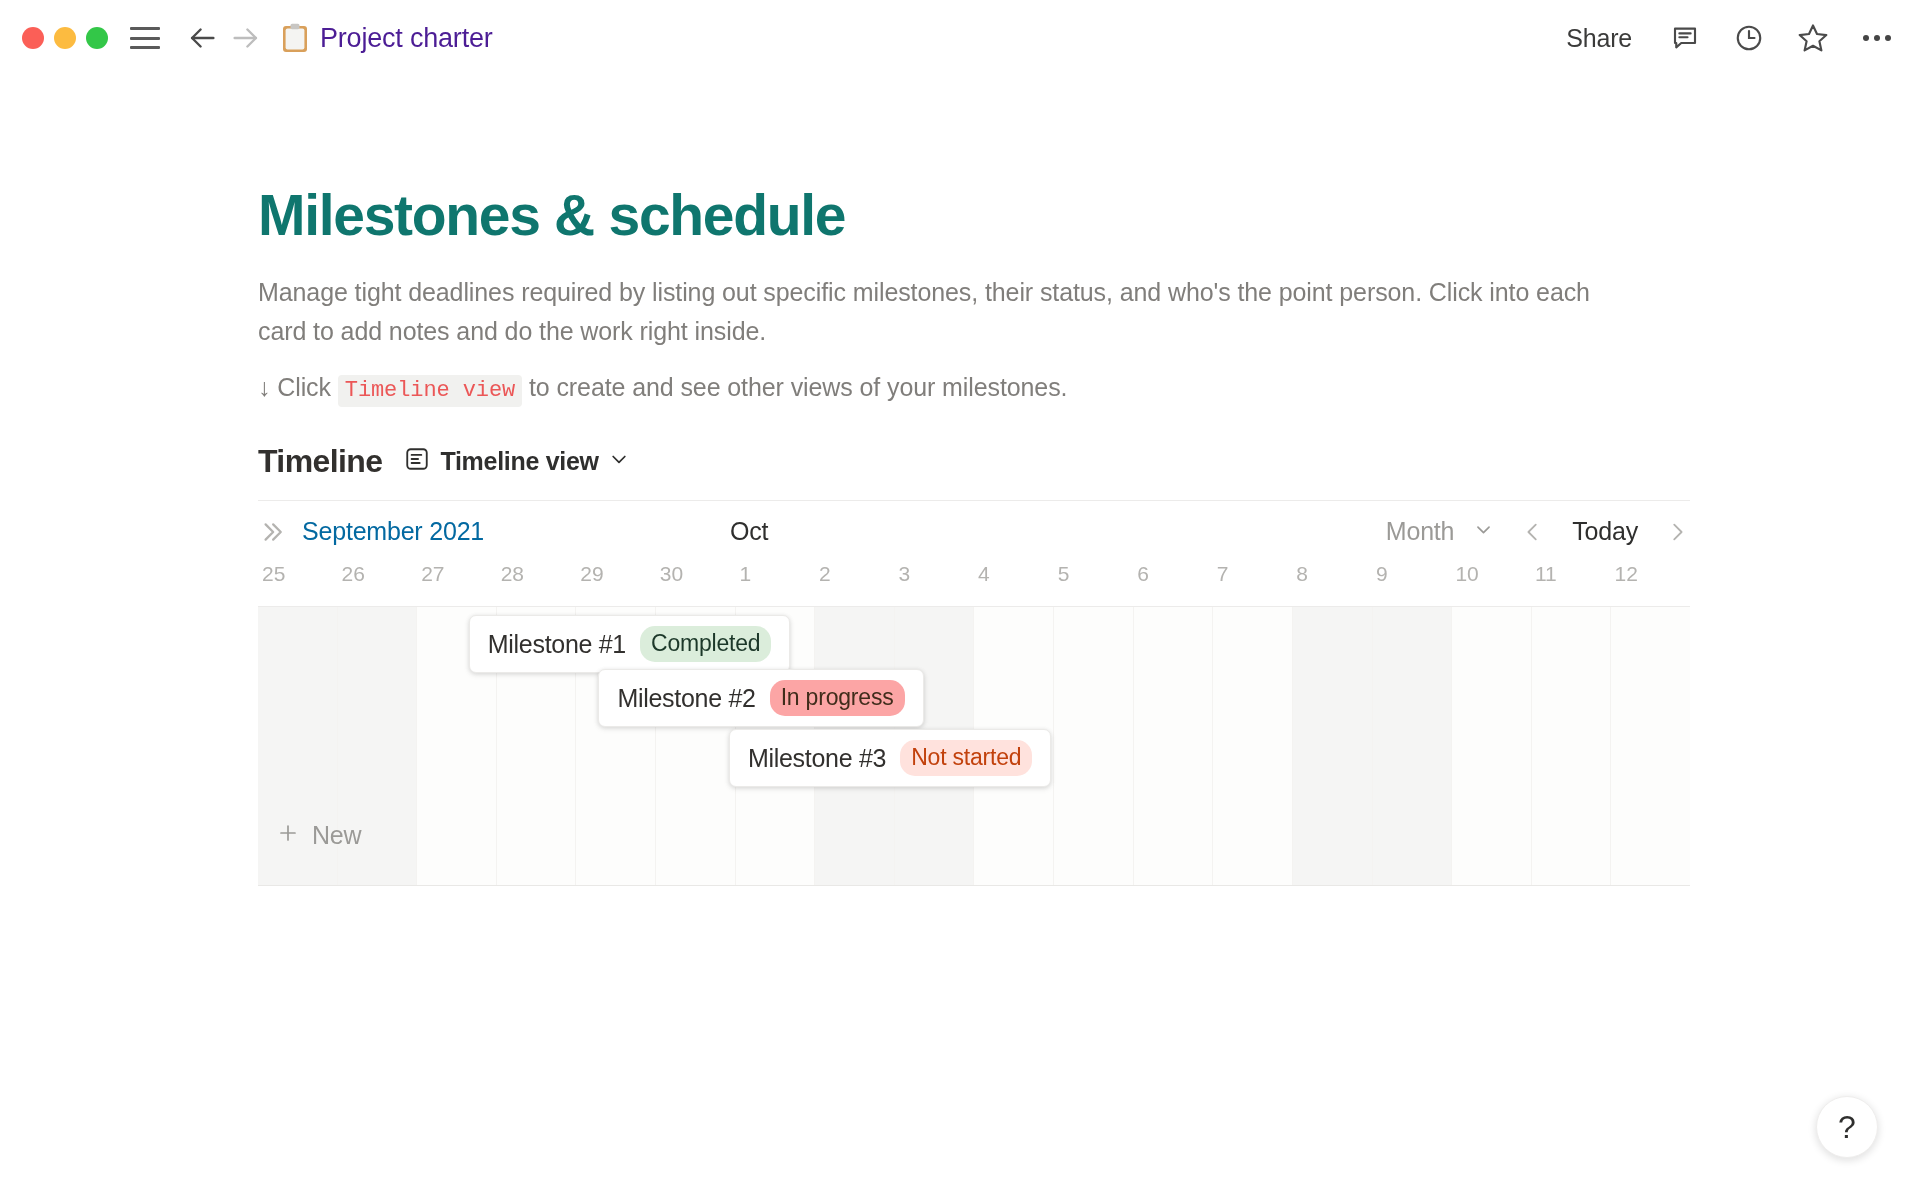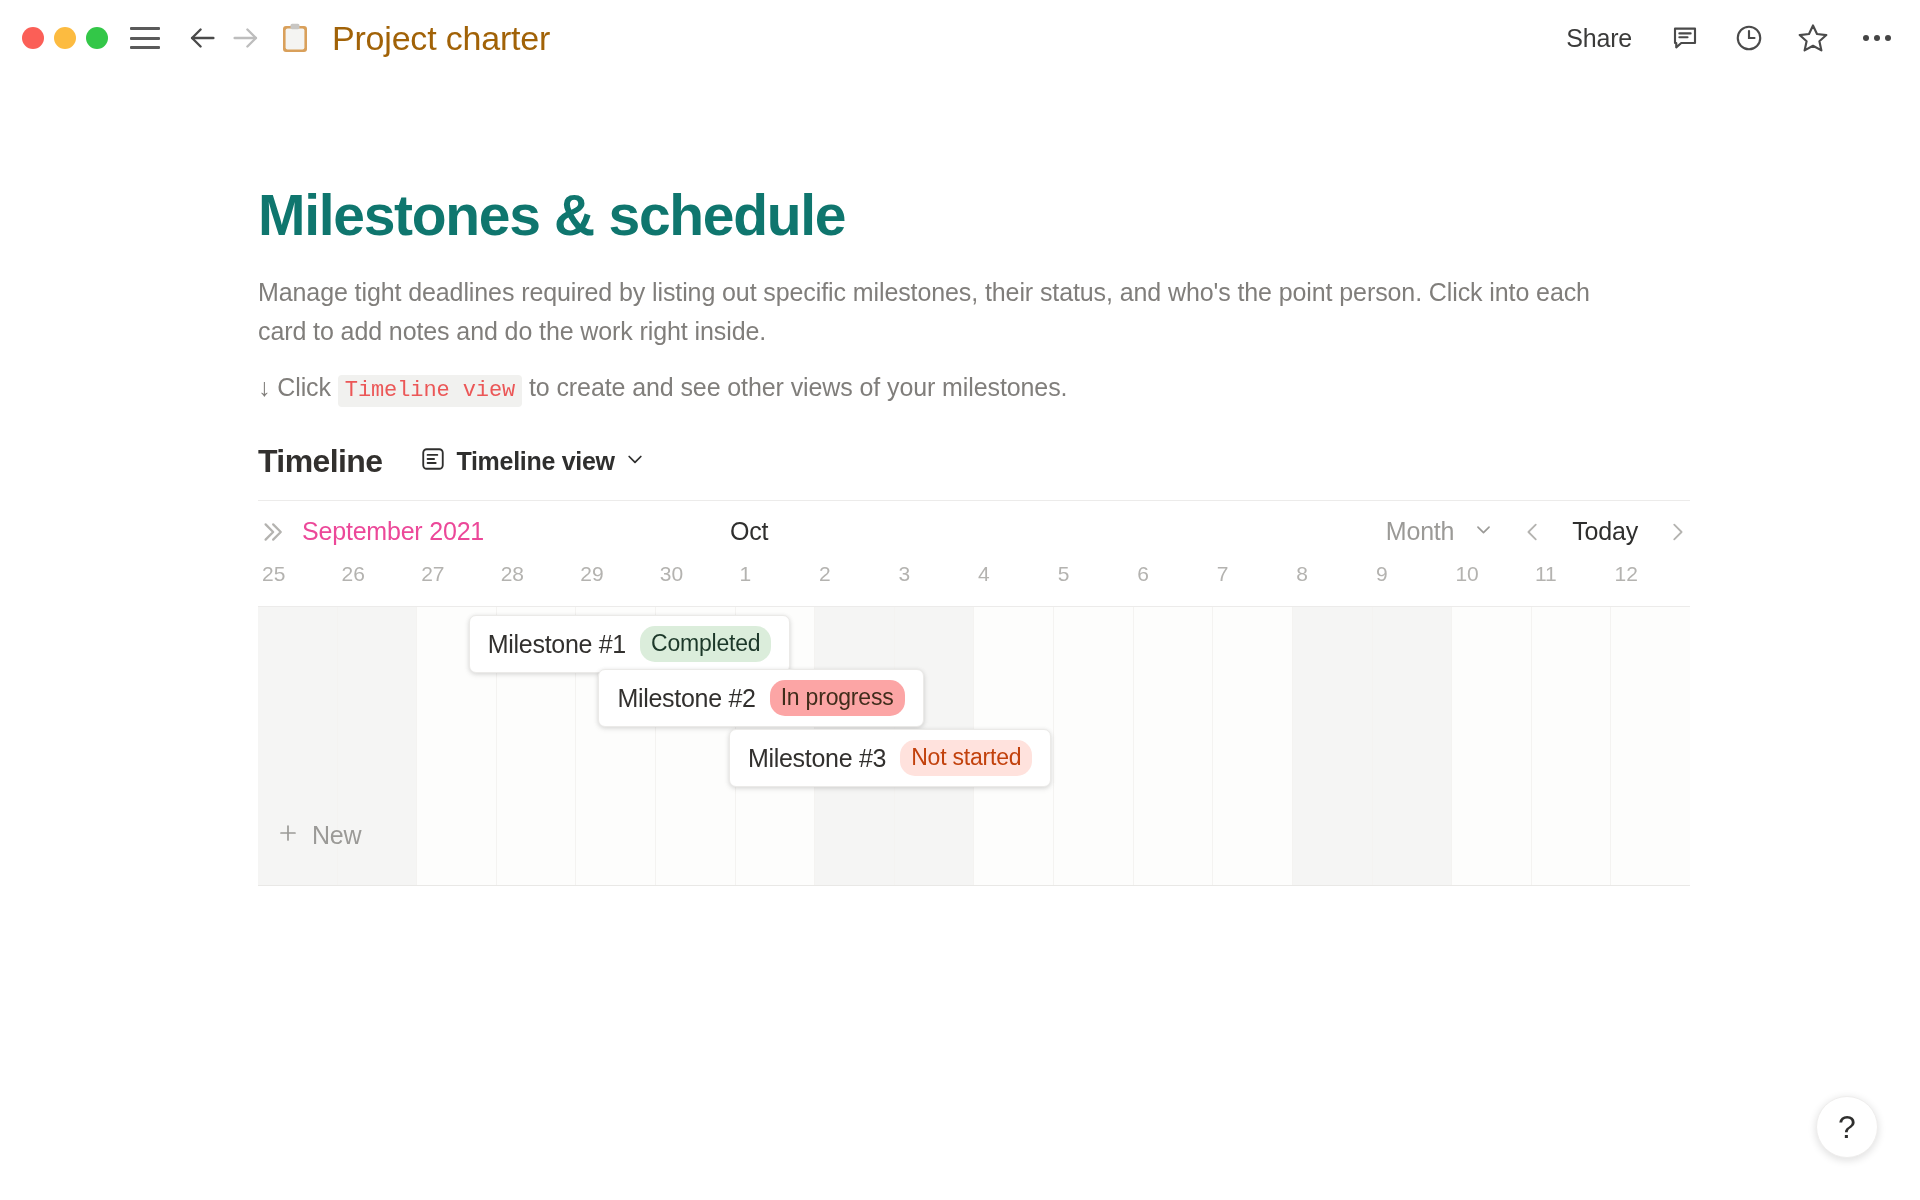--- a/index.html
+++ b/index.html
@@ -38,23 +38,22 @@
     margin-right: 4px;
   }
   .navarrow svg { display: block; }
 
   .doc-chip {
     display: flex; align-items: center; gap: 12px;
     margin-left: 12px;
   }
   .clipboard { width: 26px; height: 30px; position: relative; }
   .doc-title {
-    font-size: 34px; color: #a16207; font-weight: 400; letter-spacing: -0.2px;
+    font-size: 27px; color: #4c1d95; font-weight: 400; letter-spacing: -0.2px;
     white-space: nowrap;
-    margin-left: 12px;
   }
 
   .tb-right {
     position: absolute; right: 26px; top: 0; height: 76px;
     display: flex; align-items: center; gap: 30px;
   }
   .share-btn {
     font-size: 25px; color: #3b3b3a; letter-spacing: -0.2px;
     padding: 4px 6px;
   }
@@ -78,38 +77,38 @@
   .code-inline {
     font-family: "Liberation Mono", monospace;
     font-size: 22px;
     color: #eb5757;
     background: #f1f1ef;
     border-radius: 4px;
     padding: 3px 7px 4px 7px;
   }
 
   .section-head {
-    display: flex; align-items: center; gap: 32px;
+    display: flex; align-items: center; gap: 16px;
     margin-top: 34px; margin-bottom: 20px;
   }
   .section-title { font-size: 32px; font-weight: 700; color: #32302e; letter-spacing: -0.6px; }
   .view-tab { display: flex; align-items: center; gap: 10px; padding: 4px 6px; }
   .view-tab-label { font-size: 25px; font-weight: 600; color: #2f2f2e; letter-spacing: -0.3px; }
 
   
   .timeline { width: 1432px; }
   .tl-bar {
     border-top: 1px solid #ecebea;
     height: 62px;
     display: flex; align-items: center;
     position: relative;
   }
   .tl-left { display: flex; align-items: center; gap: 18px; }
   .chev-dbl { display: flex; }
-  .month-main { font-size: 25px; color: #ec4899; letter-spacing: -0.2px; }
+  .month-main { font-size: 25px; color: #0369a1; letter-spacing: -0.2px; }
   .month-next {
     position: absolute; left: 472px;
     font-size: 25px; color: #2f2f2e; letter-spacing: -0.2px;
   }
   .tl-right {
     position: absolute; right: 0; display: flex; align-items: center; gap: 22px;
   }
   .scale-sel { display: flex; align-items: center; gap: 20px; padding: 3px 5px; }
   .scale-label { font-size: 25px; color: #9b9a97; letter-spacing: -0.2px; }
   .today-label { font-size: 25px; color: #2f2f2e; letter-spacing: -0.2px; padding: 2px 4px; }

